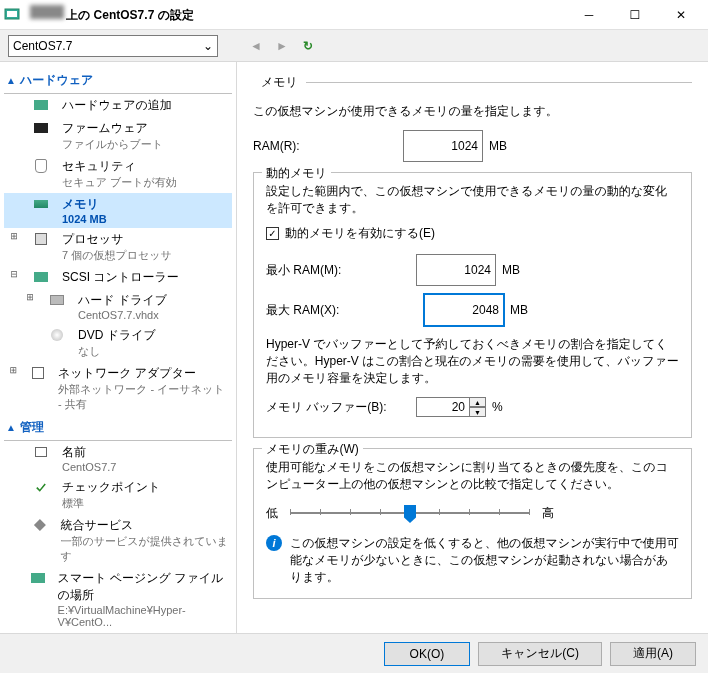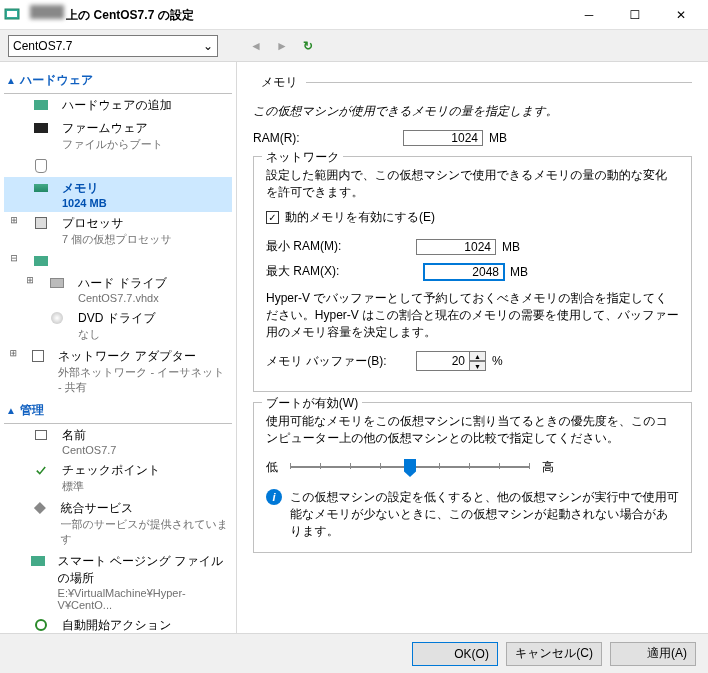--- a/index.html
+++ b/index.html
@@ -29,24 +29,24 @@
 .tree-item .labels { display: flex; flex-direction: column; }
 .tree-item .label { color: #000; }
 .tree-item.selected .label { color: #0050b0; font-weight: bold; }
 .tree-item.selected .sub { color: #0050b0; font-weight: bold; }
 .tree-item .sub { color: #707070; font-size: 11px; }
 .tree-item.child { padding-left: 20px; }
 
 .panel-title { display: flex; align-items: center; gap: 8px; margin-bottom: 12px; }
 .panel-title .line { flex: 1; height: 1px; background: #c0c0c0; }
 
-.desc { margin-bottom: 10px; font-style: italic; }
+.desc { margin-bottom: 10px; }
 .row { display: flex; align-items: center; margin-bottom: 8px; }
 .row .lbl { width: 150px; }
-.num-input { width: 80px; height: 16px; border: 1px solid #7a7a7a; text-align: right; padding: 0 4px; }
+.num-input { width: 80px; height: 32px; border: 1px solid #7a7a7a; text-align: right; padding: 0 4px; }
 .num-input.focus { border: 1px solid #0078d7; outline: 1px solid #0078d7; margin-left: 8px; }
 .unit { margin-left: 6px; }
 
 .groupbox { border: 1px solid #c0c0c0; padding: 10px 12px 12px; margin-top: 10px; position: relative; }
 .groupbox .legend { position: absolute; top: -8px; left: 8px; background: #fff; padding: 0 4px; }
 .checkbox-row { display: flex; align-items: center; gap: 6px; margin: 8px 0 12px; }
 .cb { width: 13px; height: 13px; border: 1px solid #333; display: inline-flex; align-items: center; justify-content: center; font-size: 10px; color: #000; }
 
 .spinner { display: inline-flex; align-items: center; justify-content: center; }
 .spinner input { width: 54px; height: 20px; border: 1px solid #7a7a7a; text-align: right; padding: 0 4px; }
@@ -57,21 +57,21 @@
 .slider { position: relative; width: 240px; height: 24px; }
 .slider .track { position: absolute; top: 11px; left: 0; right: 0; height: 2px; background: #888; }
 .slider .ticks { position: absolute; top: 8px; left: 0; right: 0; display: flex; justify-content: space-between; }
 .slider .ticks span { width: 1px; height: 6px; background: #888; }
 .slider .thumb { position: absolute; top: 4px; left: 50%; width: 12px; height: 18px; background: #0078d7; transform: translateX(-50%); clip-path: polygon(0 0, 100% 0, 100% 70%, 50% 100%, 0 70%); }
 
 .info-row { display: flex; gap: 8px; align-items: flex-start; margin-top: 6px; }
 .info-icon { width: 16px; height: 16px; border-radius: 50%; background: #0078d7; color: #fff; display: flex; align-items: center; justify-content: center; font-style: italic; font-weight: bold; font-size: 11px; flex-shrink: 0; }
 
 .footer { height: 40px; display: flex; align-items: center; justify-content: flex-end; gap: 8px; padding: 0 12px; border-top: 1px solid #d9d9d9; background: #f0f0f0; }
-.btn { min-width: 86px; height: 24px; border: 1px solid #adadad; background: #e1e1e1; padding: 0 8px; display: flex; align-items: center; justify-content: flex-end; }
+.btn { min-width: 86px; height: 24px; border: 1px solid #adadad; background: #e1e1e1; padding: 0 22px; display: flex; align-items: center; justify-content: center; }
 .btn.default { border: 1px solid #0078d7; }
 
 
 .ic-hw { width:14px;height:10px;background:#4a8; }
 .ic-fw { width:14px;height:10px;background:#222; }
 .ic-sec { width:12px;height:14px;border:1px solid #888;border-radius:2px 2px 4px 4px; }
 .ic-mem { width:14px;height:8px;background:linear-gradient(#4a8,#286); }
 .ic-cpu { width:12px;height:12px;border:1px solid #666;background:#ddd; }
 .ic-scsi { width:14px;height:10px;background:#4a8; }
 .ic-hdd { width:14px;height:10px;background:#bbb;border:1px solid #888; }
@@ -136,20 +136,24 @@
       <div class="labels">
           <span class="label">ファームウェア</span>
           <span class="sub">ファイルからブート</span>
         </div>
     </div>
     <div class="tree-item">
       <span class="expander"></span>
         <span class="icon">
           <span class="ic-sec"></span>
         </span>
+      <div class="labels">
+          <span class="label">セキュリティ</span>
+          <span class="sub">セキュア ブートが有効</span>
+        </div>
     </div>
     <div class="tree-item selected">
       <span class="expander"></span>
         <span class="icon">
           <span class="ic-mem"></span>
         </span>
       <div class="labels">
           <span class="label">メモリ</span>
           <span class="sub">1024 MB</span>
         </div>
@@ -162,20 +166,23 @@
       <div class="labels">
           <span class="label">プロセッサ</span>
           <span class="sub">7 個の仮想プロセッサ</span>
         </div>
     </div>
     <div class="tree-item">
       <span class="expander">⊟</span>
         <span class="icon">
           <span class="ic-scsi"></span>
         </span>
+      <div class="labels">
+          <span class="label">SCSI コントローラー</span>
+        </div>
     </div>
     <div class="tree-item child">
       <span class="expander">⊞</span>
         <span class="icon">
           <span class="ic-hdd"></span>
         </span>
       <div class="labels">
           <span class="label">ハード ドライブ</span>
           <span class="sub">CentOS7.7.vhdx</span>
         </div>
@@ -268,21 +275,21 @@
 
     <div class="desc">この仮想マシンが使用できるメモリの量を指定します。</div>
 
     <div class="row">
       <span class="lbl">RAM(R):</span>
       <input class="num-input" value="1024" style="">
       <span class="unit">MB</span>
     </div>
 
     <div class="groupbox">
-      <span class="legend">ネットワーク</span>
+      <span class="legend">動的メモリ</span>
       <div>設定した範囲内で、この仮想マシンで使用できるメモリの量の動的な変化を許可できます。</div>
       <div class="checkbox-row">
         <span class="cb">✓</span>
         <span>動的メモリを有効にする(E)</span>
       </div>
       <div class="row">
         <span class="lbl">最小 RAM(M):</span>
         <input class="num-input" value="1024" style="">
         <span class="unit">MB</span>
       </div>
@@ -299,21 +306,21 @@
           <span class="arrows">
               <span>▲</span>
               <span>▼</span>
             </span>
         </span>
         <span class="unit">%</span>
       </div>
     </div>
 
     <div class="groupbox">
-      <span class="legend">ブートが有効(W)</span>
+      <span class="legend">メモリの重み(W)</span>
       <div>使用可能なメモリをこの仮想マシンに割り当てるときの優先度を、このコンピューター上の他の仮想マシンとの比較で指定してください。</div>
       <div class="slider-row">
         <span>低</span>
         <div class="slider">
           <div class="track"></div>
           <div class="ticks">
               <span></span>
               <span></span>
               <span></span>
               <span></span>

